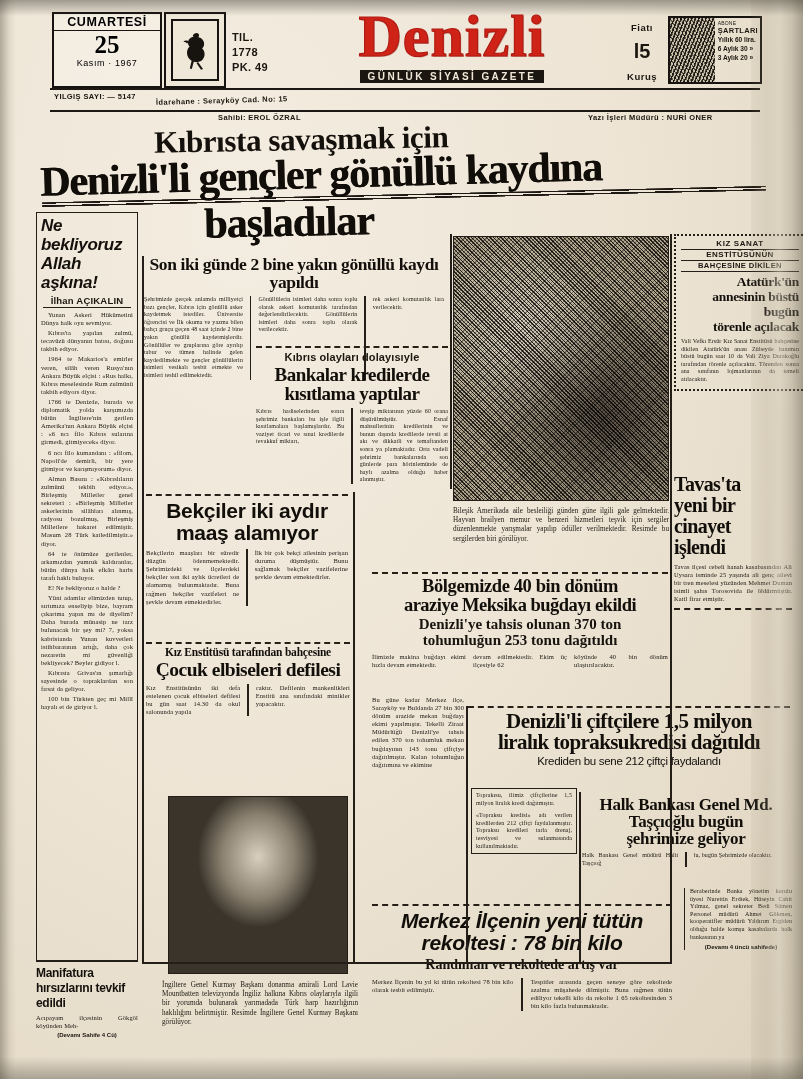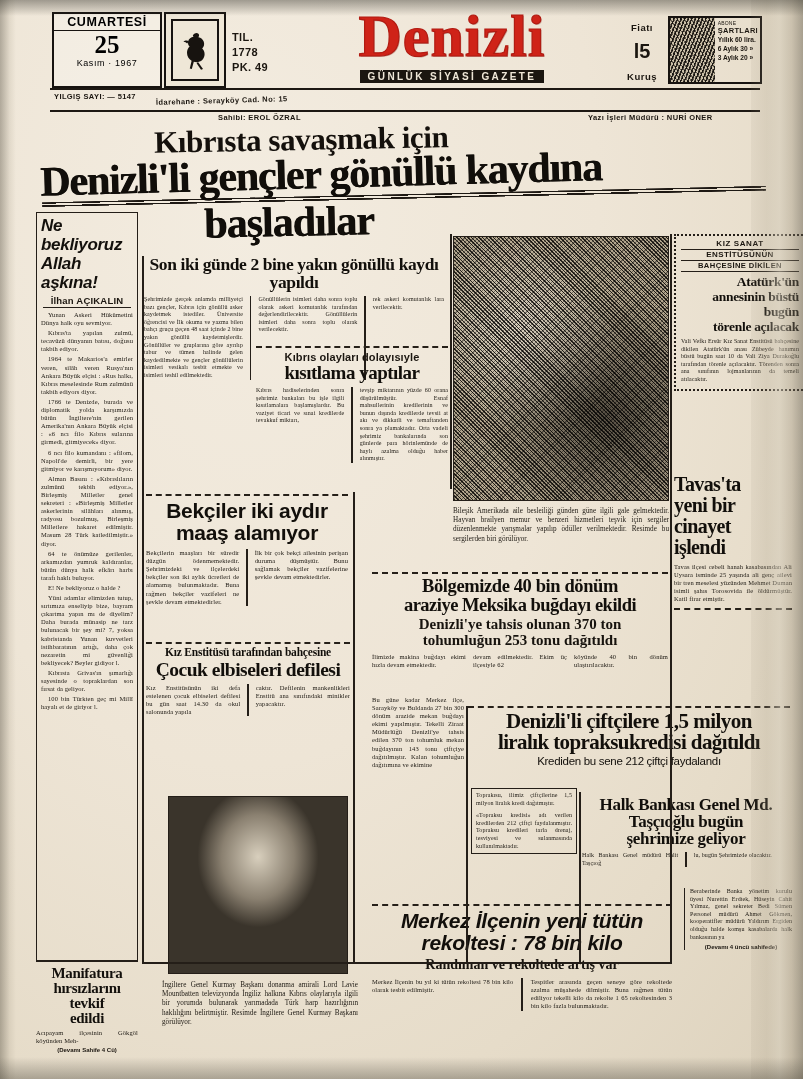--- a/index.html
+++ b/index.html
@@ -209,21 +209,21 @@
         <p class="par">64 te önümüze gerilenler, arkamızdan yumruk kaldıranlar, bütün dünya halk efkârı harbı tarafı haklı buluyor.</p>
         <p class="par">E! Ne bekliyoruz o halde ?</p>
         <p class="par">Yüni adamlar elimizden tutup, sırtımıza enseliyip bize, bayram çıkartma yapın mı de diyelim? Daha burada münasip ne tarz bulunacak bir şey mi? 7, yoksa kabristanda Yunan kuvvetleri istihbaratının artığı, daha çok nezaretin mi güvenliği bekliyecek? Beyler gidiyor l.</p>
         <p class="par">Kıbrısta Grivas'ın şımarlığı sayesinde o topraklardan son fırsat da geliyor.</p>
         <p class="par">100 bin Türkten geç mi Millî hayalı et de giriyor l.</p>
       </div>
     </div>
 
     <div class="abs" style="left:20px;top:960px;width:102px;">
       <div class="hrule" style="left:0;top:-6px;width:102px;"></div>
-      <div style="font-family:Liberation Serif, serif;font-weight:bold;font-size:15px;line-height:15px;color:#13100c;letter-spacing:-.3px;text-align:center;">
+      <div style="font-family:Liberation Sans, sans-serif;font-weight:bold;font-size:12px;line-height:15px;color:#13100c;letter-spacing:-.3px;">
         <div>Manifatura</div>
         <div>hırsızlarını tevkif</div>
         <div>edildi</div>
       </div>
       <div class="body-txt t65" style="margin-top:3px;">Acıpayam  ilçesinin Gökgöl köyünden Meh-</div>
       <div style="font-family:'Liberation Sans',sans-serif;font-weight:bold;font-size:6px;text-align:center;margin-top:2px;color:#1b1610;">(Devamı Sahife 4 Cü)</div>
     </div>
 
     <div class="abs" style="left:128px;top:250px;width:300px;">
       <div class="hd-blk" style="font-size:17.5px;letter-spacing:-.4px;">Son iki günde 2 bine yakın gönüllü kaydı yapıldı</div>
@@ -233,20 +233,21 @@
         <div class="vrule" style="position:relative;width:1.4px;"></div>
         <div class="body-txt t6" style="flex:1;">Gönüllülerin isimleri daha sonra toplu olarak askeri komutanlık tarafından değerlendirilecektir. Gönüllülerin isimleri daha sonra toplu olarak verilecektir.</div>
         <div class="vrule" style="position:relative;width:1.4px;"></div>
         <div class="body-txt t6" style="flex:.72;">rek askeri komutanlık lara verilecektir.</div>
       </div>
     </div>
 
     <div class="abs" style="left:240px;top:340px;width:192px;">
       <div class="dashrule" style="margin-bottom:3px;"></div>
       <div class="kick-sm">Kıbrıs olayları dolayısıyle</div>
+      <div class="hd-blk" style="font-size:19px;margin-top:2px;letter-spacing:-.5px;">Bankalar kredilerde</div>
       <div class="hd-blk" style="font-size:19px;letter-spacing:-.5px;">kısıtlama yaptılar</div>
       <div style="display:flex;gap:7px;margin-top:5px;">
         <div class="body-txt t6" style="flex:1;">Kıbrıs hadiselerinden sonra şehrimiz bankaları bu işle ilgili kısıtlamalara başlamışlardır. Bu vaziyet ticari ve sınai kredilerde tevakkuf miktarı,</div>
         <div class="vrule" style="position:relative;width:1.4px;"></div>
         <div class="body-txt t6" style="flex:1;">tevşip miktarının yüzde 60 orana düşürülmüştür. Esnaf mahsullerinin kredilerinin ve bunun dışında kredilerde tevsii at akı ve dikkatli ve temaftanden sonra ya plamaktadır.
 Orta vadeli şehrimiz bankalarında son günlerde para hörinlemünde de haylı azalma olduğu haber alınmıştır.</div>
       </div>
     </div>
 
     <div class="abs" style="left:130px;top:488px;width:202px;">

